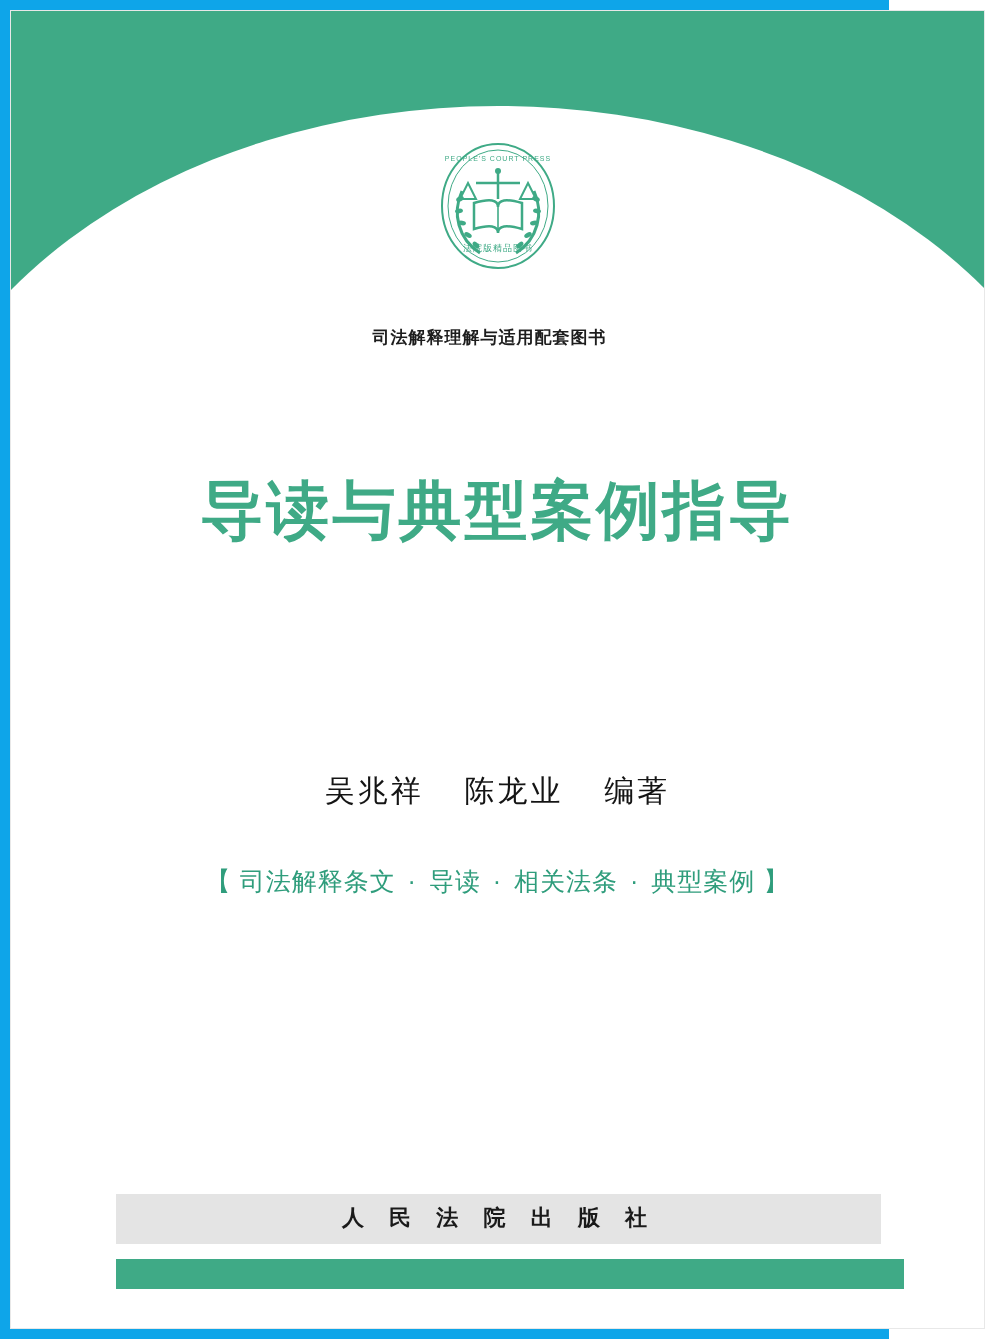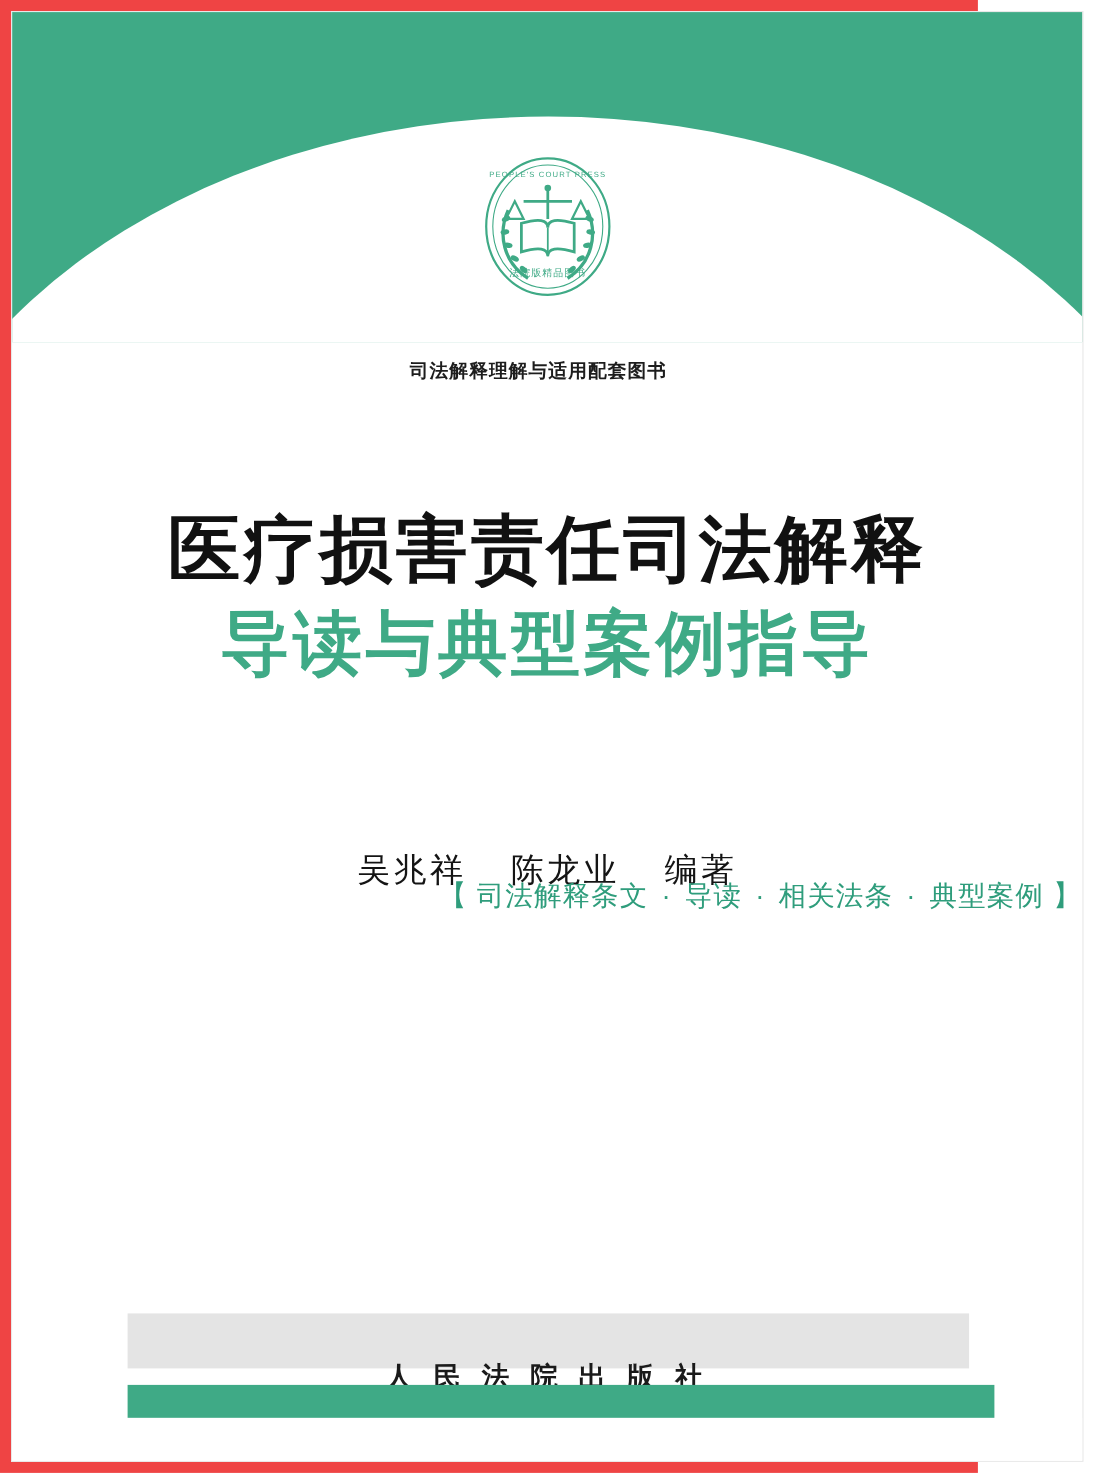--- a/index.html
+++ b/index.html
@@ -12,21 +12,21 @@
     height: 1339px;
     font-family: "Liberation Sans", sans-serif;
     overflow: hidden;
   }
 
   
   .page {
     position: relative;
     width: 889px;
     height: 1339px;
-    background: #ef4444;
+    background: #0ea5e9;
     box-sizing: border-box;
   }
   .cover {
     position: absolute;
     left: 10px;
     top: 10px;
     width: 975px;
     height: 1319px;
     background: #ffffff;
     overflow: hidden;
@@ -118,22 +118,22 @@
     color: #141414;
     letter-spacing: 3px;
   }
   .authors .gap { display: inline-block; width: 18px; }
 
   
   .tagline {
     position: absolute;
     left: 0;
     right: 0;
-    top: 786px;
-    text-align: right;
+    top: 853px;
+    text-align: center;
     font-size: 25px;
     color: #2f9d7c;
     letter-spacing: 1px;
   }
   .tagline .brk { font-size: 26px; }
   .tagline .dot { padding: 0 4px; color: #2f9d7c; }
 
   
   .pub-band {
     position: absolute;
@@ -142,26 +142,25 @@
     width: 765px;
     height: 50px;
     background: #e4e4e4;
   }
   .pub-name {
     position: absolute;
     left: 0;
     right: 0;
     top: 1192px;
     text-align: center;
-    font-family: Liberation Sans, sans-serif;
-    font-size: 25px;
+    font-family: Liberation Mono, monospace;
+    font-size: 22px;
     font-weight: bold;
     letter-spacing: 6px;
     color: #1a1a1a;
-    margin-top: 32px;
   }
   .bottom-green {
     position: absolute;
     left: 105px;
     top: 1248px;
     width: 788px;
     height: 30px;
     background: #3faa86;
   }
   .bottom-green-2 {
@@ -212,21 +211,20 @@
         <path d="M38 64 q24 -7 24 4 q0 -11 24 -4 v26 q-24 -7 -24 4 q0 -11 -24 -4 z" fill="#ffffff" stroke="#3faa86" stroke-width="2.5"></path>
         <line x1="62" y1="68" x2="62" y2="94" stroke="#3faa86" stroke-width="1.6"></line>
         <text x="62" y="22" text-anchor="middle" font-family="Liberation Sans, sans-serif" font-size="7" fill="#3faa86" letter-spacing="1">PEOPLE'S COURT PRESS</text>
         <text x="62" y="112" text-anchor="middle" font-family="DejaVu Sans, sans-serif" font-size="9" fill="#3faa86" letter-spacing="1">法院版精品图书</text>
       </svg>
     </div>
 
     <div class="series">司法解释理解与适用配套图书</div>
 
     <div class="title-block">
-      <div class="title-main">医疗损害责任司法解释</div>
       <div class="title-sub">导读与典型案例指导</div>
     </div>
 
     <div class="authors">
       <span>吴兆祥</span>
       <span class="gap"></span>
       <span>陈龙业</span>
       <span class="gap"></span>
       <span>编著</span>
     </div>

